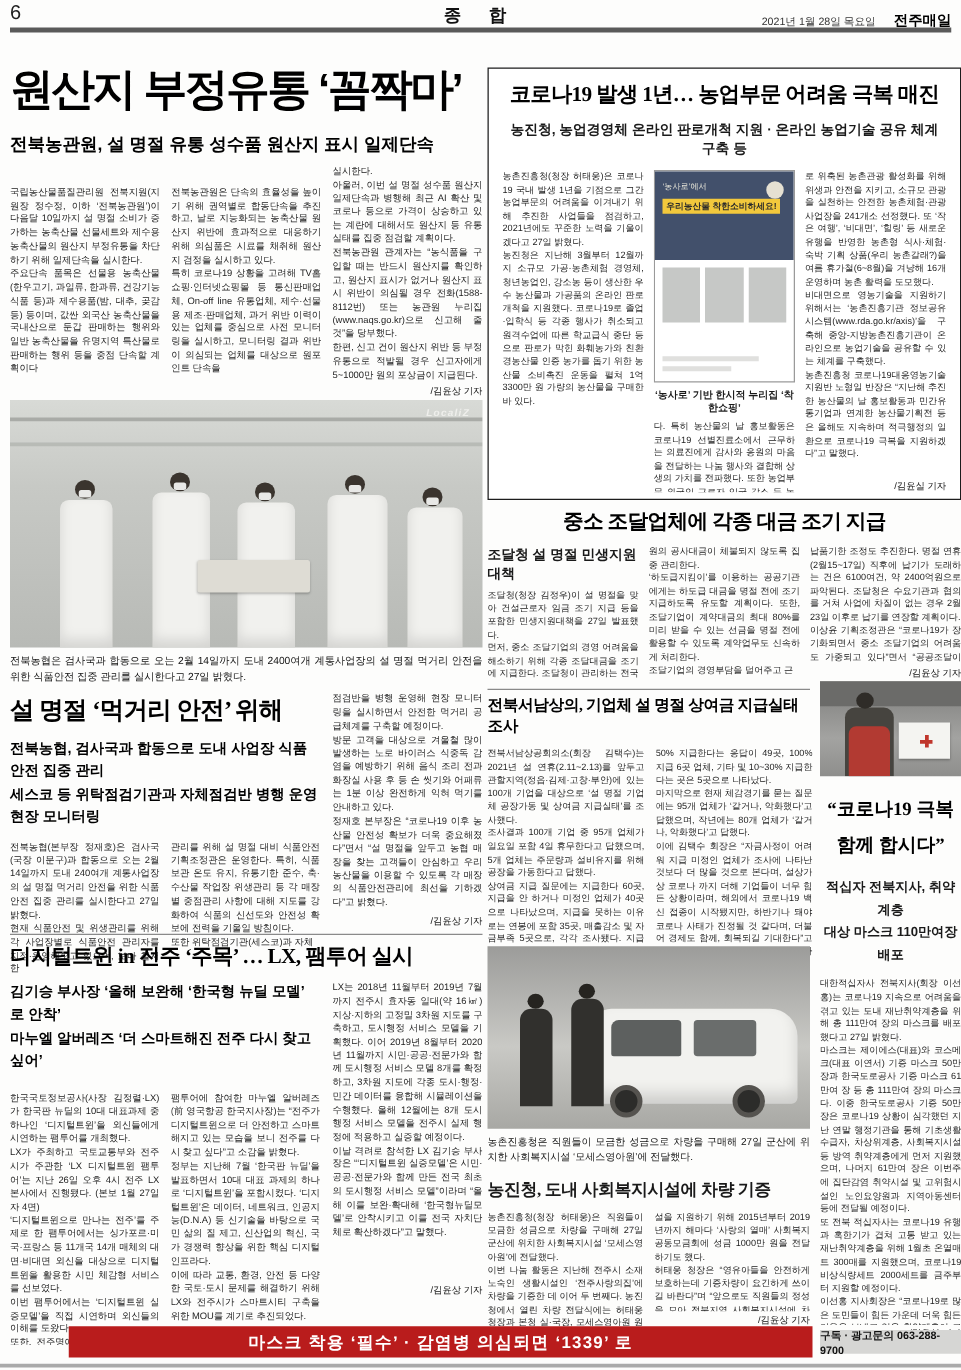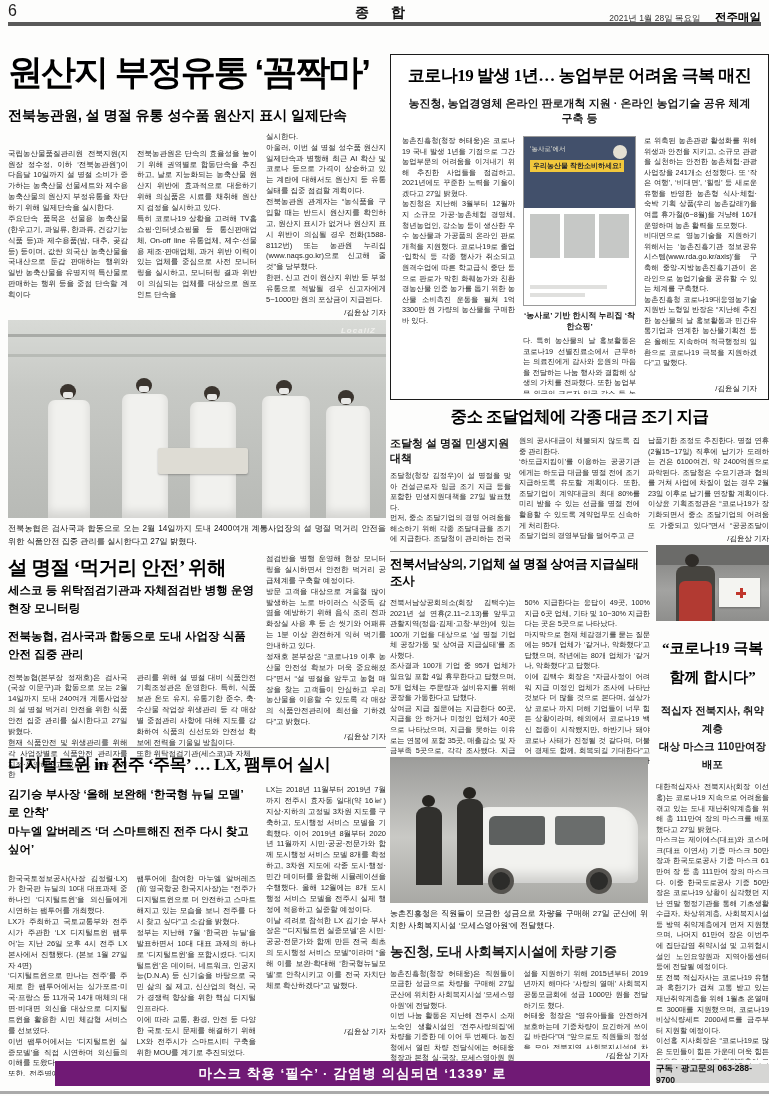--- a/index.html
+++ b/index.html
@@ -55,21 +55,21 @@
     linear-gradient(#c0362c,#c0362c) center/10px 3px no-repeat,
     linear-gradient(#c0362c,#c0362c) center/3px 10px no-repeat;}
   .photo-car{background:linear-gradient(180deg,#9c9c9a 0%,#c9c9c5 55%,#a8a8a4 100%);}
   .car-body{position:absolute;right:4%;bottom:14%;width:64%;height:52%;background:#f2f2ef;border-radius:16px 22px 5px 5px;box-shadow:inset 0 -8px 12px rgba(0,0,0,.15);}
   .car-win{position:absolute;top:12%;left:10%;width:34%;height:38%;background:#5d605f;border-radius:6px 3px 2px 2px;}
   .car-win2{position:absolute;top:12%;left:50%;width:30%;height:38%;background:#6a6d6c;border-radius:3px;}
   .car-wheel{position:absolute;bottom:6%;width:26px;height:26px;border-radius:50%;background:#2c2c2a;border:4px solid #55534f;box-sizing:border-box;}
   .car-person{position:absolute;bottom:12%;width:26px;height:78px;background:#31302d;border-radius:9px 9px 0 0;}
   .car-person::before{content:"";position:absolute;top:-12px;left:6px;width:13px;height:12px;border-radius:50%;background:#262420;}
   
-  .banner{background:#701a75;color:#fff;font-weight:bold;font-size:13.5px;display:flex;align-items:center;justify-content:center;letter-spacing:1px;}
+  .banner{background:#b91c1c;color:#fff;font-weight:bold;font-size:13.5px;display:flex;align-items:center;justify-content:center;letter-spacing:1px;}
   .contact{background:#d6d6d4;color:#111;font-weight:bold;font-size:8.6px;display:flex;align-items:center;justify-content:center;}
   .quote{font-family:"Liberation Serif", serif;font-size:15px;font-weight:bold;text-align:center;line-height:1.9;color:#000;}
   .box{border:1.5px solid #1c1c1c;box-sizing:border-box;background:#fff;}
 </style>
 </head>
 <body>
 
 <div class="abs" style="left:8px;right:8px;top:2px;height:24px;">
   <span class="hdr-pagenum abs" style="left:0;top:0;">6</span>
   <span class="hdr-section abs" style="left:50%;transform:translateX(-50%);top:2px;">종 합</span>
@@ -127,22 +127,22 @@
       <div class="fig-coat" style="left:318px;top:86px;width:44px;height:112px;"></div>
       <div class="fig-mask" style="left:333px;top:78px;"></div>
     </div>
   <div style="position:absolute;left:150px;top:128px;width:90px;height:26px;background:#dedcd4;border-radius:2px;box-shadow:0 1px 2px rgba(0,0,0,.25);"></div>
 </div>
 <div class="abs caption" style="left:8px;top:523px;width:378px;">전북농협은 검사국과 합동으로 오는 2월 14일까지 도내 2400여개 계통사업장의 설 명절 먹거리 안전을 위한 식품안전 집중 관리를 실시한다고 27일 밝혔다.</div>
 
 <div class="abs" style="left:8px;top:554px;width:378px;height:188px;display:flex;gap:10px;">
   <div style="width:248px;">
     <div class="serif h-serif-lg">설 명절 ‘먹거리 안전’ 위해</div>
+    <div class="subline" style="margin-top:9px;">전북농협, 검사국과 합동으로 도내 사업장 식품안전 집중 관리</div>
     <div class="subline">세스코 등 위탁점검기관과 자체점검반 병행 운영 현장 모니터링</div>
-    <div class="subline" style="margin-top:9px;">전북농협, 검사국과 합동으로 도내 사업장 식품안전 집중 관리</div>
     <div class="colrow" style="margin-top:9px;height:106px;">
       <div class="ntext ncol">전북농협(본부장 정재호)은 검사국(국장 이문구)과 합동으로 오는 2월 14일까지 도내 240여개 계통사업장의 설 명절 먹거리 안전을 위한 식품안전 집중 관리를 실시한다고 27일 밝혔다.
 현재 식품안전 및 위생관리를 위해 각 사업장별로 식품안전 관리자를 지정·운영해오고 있으며, 보다 철저한</div>
       <div class="ntext ncol">관리를 위해 설 명절 대비 식품안전 기획조정관은 운영한다. 특히, 식품 보관 온도 유지, 유통기한 준수, 축·수산물 작업장 위생관리 등 각 매장별 중점관리 사항에 대해 지도를 강화하여 식품의 신선도와 안전성 확보에 전력을 기울일 방침이다.
 또한 위탁점검기관(세스코)과 자체</div>
     </div>
   </div>
   <div style="flex:1;display:flex;flex-direction:column;">
     <div class="ntext" style="flex:1;">점검반을 병행 운영해 현장 모니터링을 실시하면서 안전한 먹거리 공급체계를 구축할 예정이다.
 방문 고객을 대상으로 겨울철 많이 발생하는 노로 바이러스 식중독 감염을 예방하기 위해 음식 조리 전과 화장실 사용 후 등 손 씻기와 어패류는 1분 이상 완전하게 익혀 먹기를 안내하고 있다.

